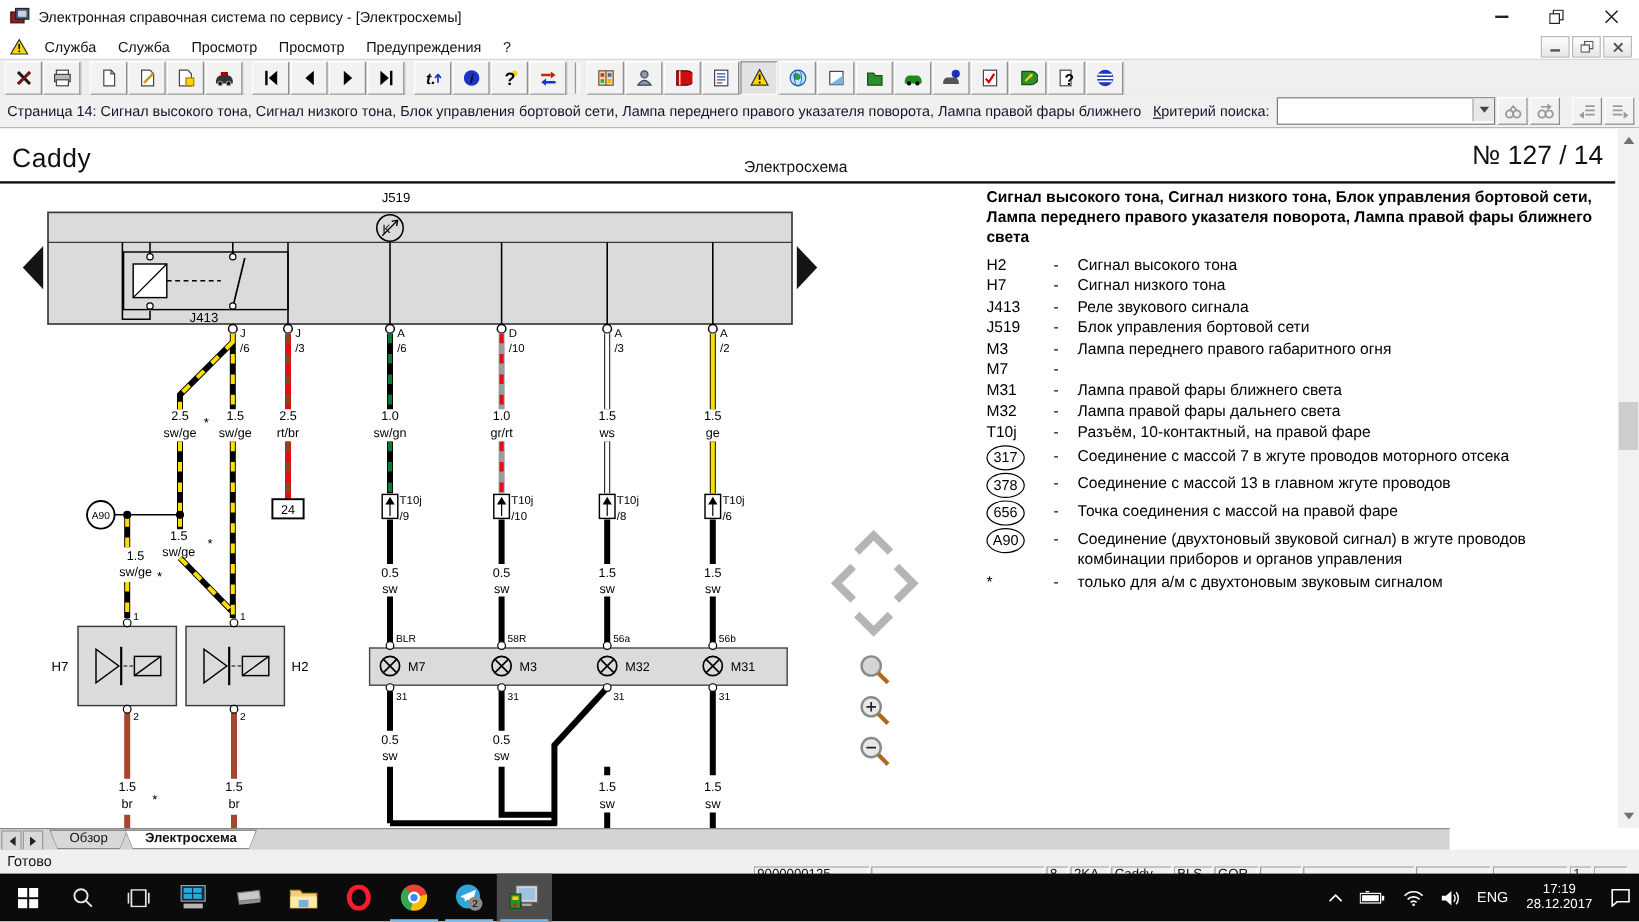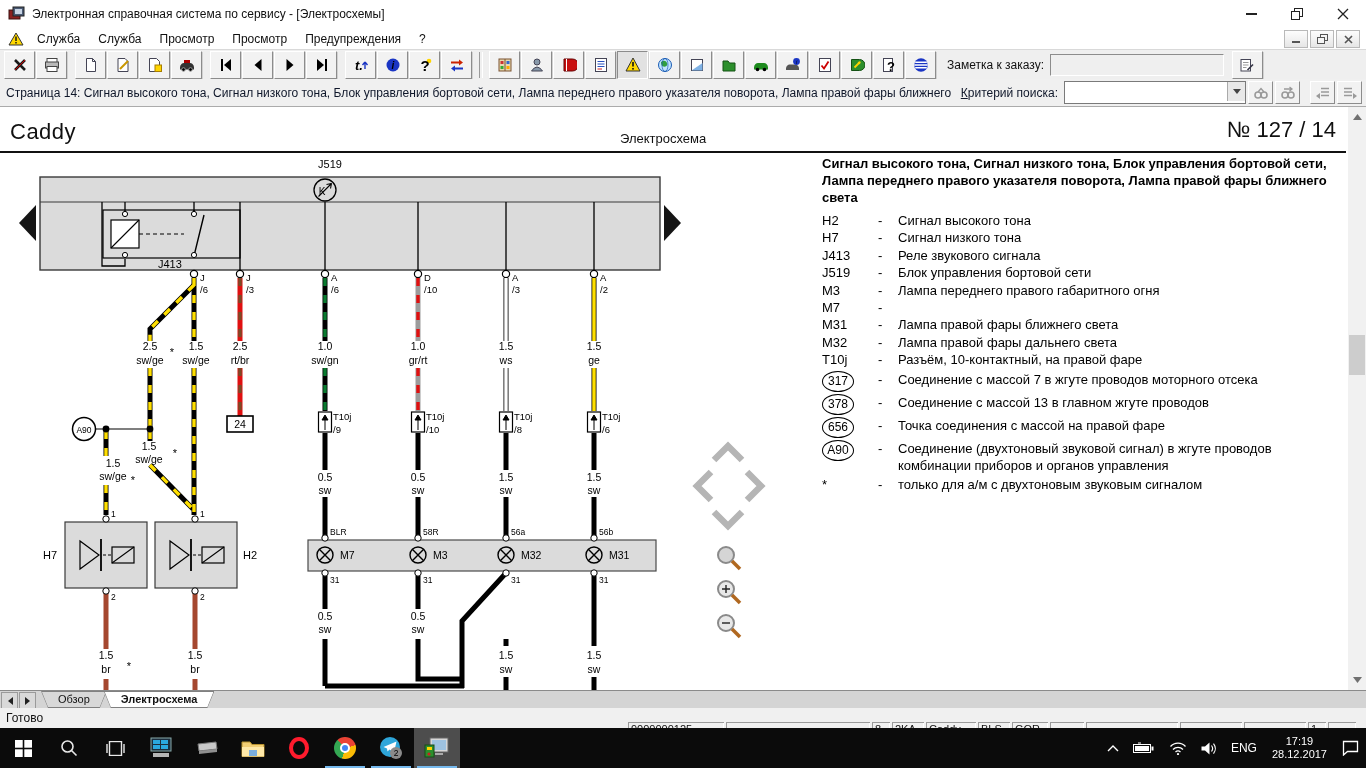--- a/index.html
+++ b/index.html
@@ -48,21 +48,21 @@
   .lrow .lid{width:56px;flex:0 0 auto}
   .lrow .ldash{width:20px;flex:0 0 auto}
   .lrow .ltxt{flex:1}
   .lrow.circ{margin:2px 0}
   .lcirc{display:inline-block;width:30px;height:19px;border:1.6px solid #000;border-radius:50%;text-align:center;font-size:12px;line-height:19px}
   
   #vsb{position:absolute;left:1348px;top:0;width:18px;height:583px;background:#f1f1f1}
   .sbArrow{position:absolute;left:0;width:18px;height:16px;display:flex;align-items:center;justify-content:center;color:#666;font-size:10px}
   #sbThumb{position:absolute;left:1px;top:228px;width:16px;height:40px;background:#cdcdcd}
   
-  #tabbar{position:absolute;left:0;top:690px;width:1366px;height:18px;background:#d4d4d4;border-top:1px solid #8a8a8a;display:flex;align-items:stretch}
+  #tabbar{position:absolute;left:0;top:690px;width:1208px;height:18px;background:#d4d4d4;border-top:1px solid #8a8a8a;display:flex;align-items:stretch}
   .tabnav{width:15px;height:15px;margin:1px 0 0 1px;background:#d9d9d9;border:1px solid #9a9a9a;display:flex;align-items:center;justify-content:center}
   .tri-l{width:0;height:0;border:4px solid transparent;border-right:5px solid #222;margin-left:-3px}
   .tri-r{width:0;height:0;border:4px solid transparent;border-left:5px solid #222;margin-right:-3px}
   .tab{position:relative;height:17px;margin-left:-3px;clip-path:polygon(0 0,100% 0,calc(100% - 7px) 100%,7px 100%);background:#808080;padding:0}
   .tab .tin{display:block;height:15px;margin:1px 1px 1px 1px;clip-path:polygon(0 0,100% 0,calc(100% - 6px) 100%,6px 100%);background:#d8d8d8;font-size:11px;line-height:15px;padding:0 16px;color:#111}
   .tab.active .tin{background:#fff;font-weight:bold}
   
   #statusbar{position:absolute;left:0;top:708px;width:1366px;height:20px;background:#f0f0f0;font-size:11px;color:#111}
   #ready{position:absolute;left:6px;top:3px;font-size:12px}
   #scells{position:absolute;right:10px;top:14px;display:flex;gap:2px}
@@ -315,31 +315,20 @@
         <rect x="2.5" y="1.5" width="9" height="13" fill="#fff" stroke="#445"></rect>
         <text x="10" y="13.5" text-anchor="middle" font-size="13" font-weight="bold" fill="#e09000">?</text>
       </svg>
     </div>
   <div class="tbtn">
       <svg width="16" height="16">
         <circle cx="8" cy="8" r="6.8" fill="#1a35c4"></circle>
         <path d="M2.2 5.2 h11.6 M1.3 8 h13.4 M2.2 10.8 h11.6" stroke="#fff" stroke-width="1.5"></path>
       </svg>
     </div>
-  <div id="noteArea">
-    <span>Заметка к заказу:</span>
-    <input id="noteInput" disabled="" value="" style="">
-    <div class="tbtn" style="margin-left:8px">
-        <svg width="16" height="16">
-          <rect x="2" y="2.5" width="9.5" height="11.5" fill="#fff" stroke="#445"></rect>
-          <path d="M4 5.5 h5.5 M4 8 h5.5 M4 10.5 h3.5" stroke="#999"></path>
-          <path d="M8.5 13 L14 7.5" stroke="#334" stroke-width="1.6"></path>
-        </svg>
-      </div>
-  </div>
 </div>
 
 <div id="pagebar">
   <span id="pagetext">Страница 14: Сигнал высокого тона, Сигнал низкого тона, Блок управления бортовой сети, Лампа переднего правого указателя поворота, Лампа правой фары ближнего</span>
   <div id="searchArea">
     <span><u>К</u><span>ритерий поиска:</span></span>
     <div id="combo">
       <span class="cval"></span>
       <div class="carrow">
           <i></i>

